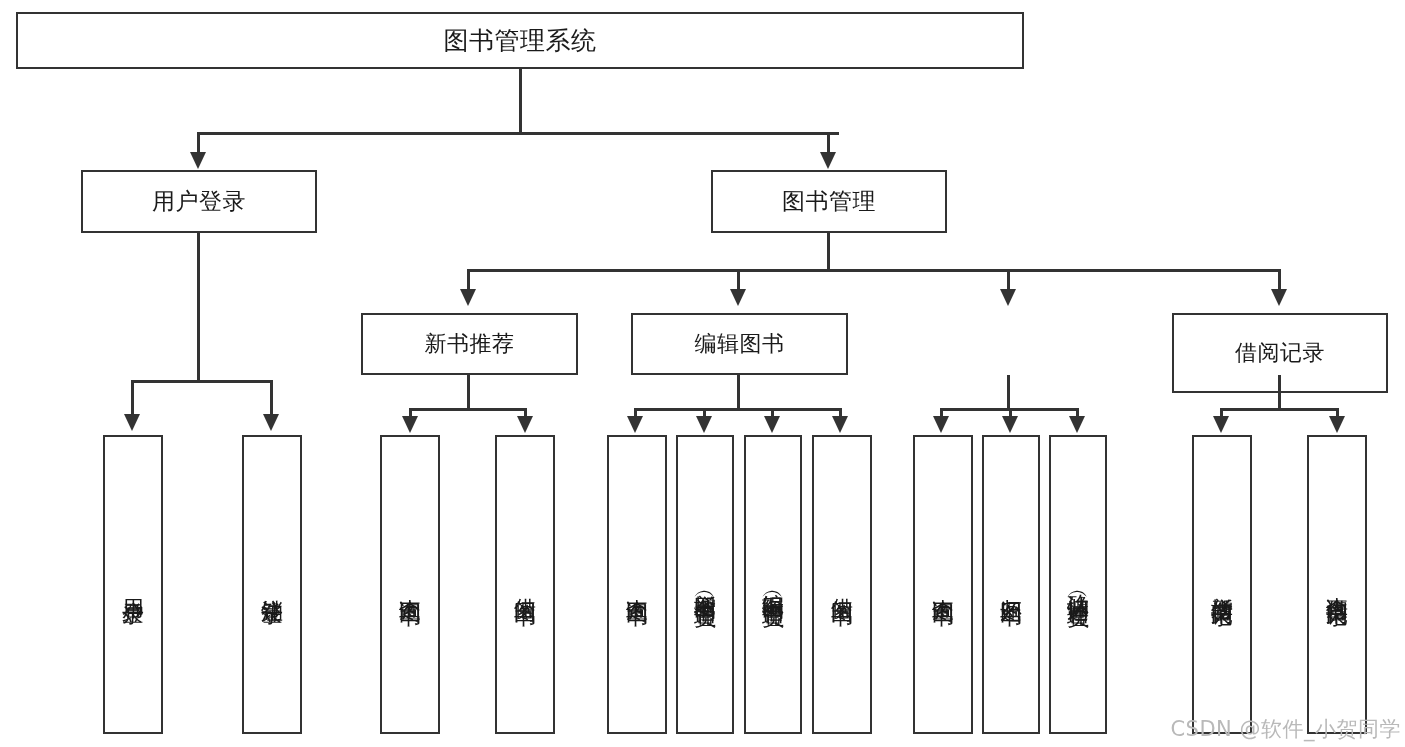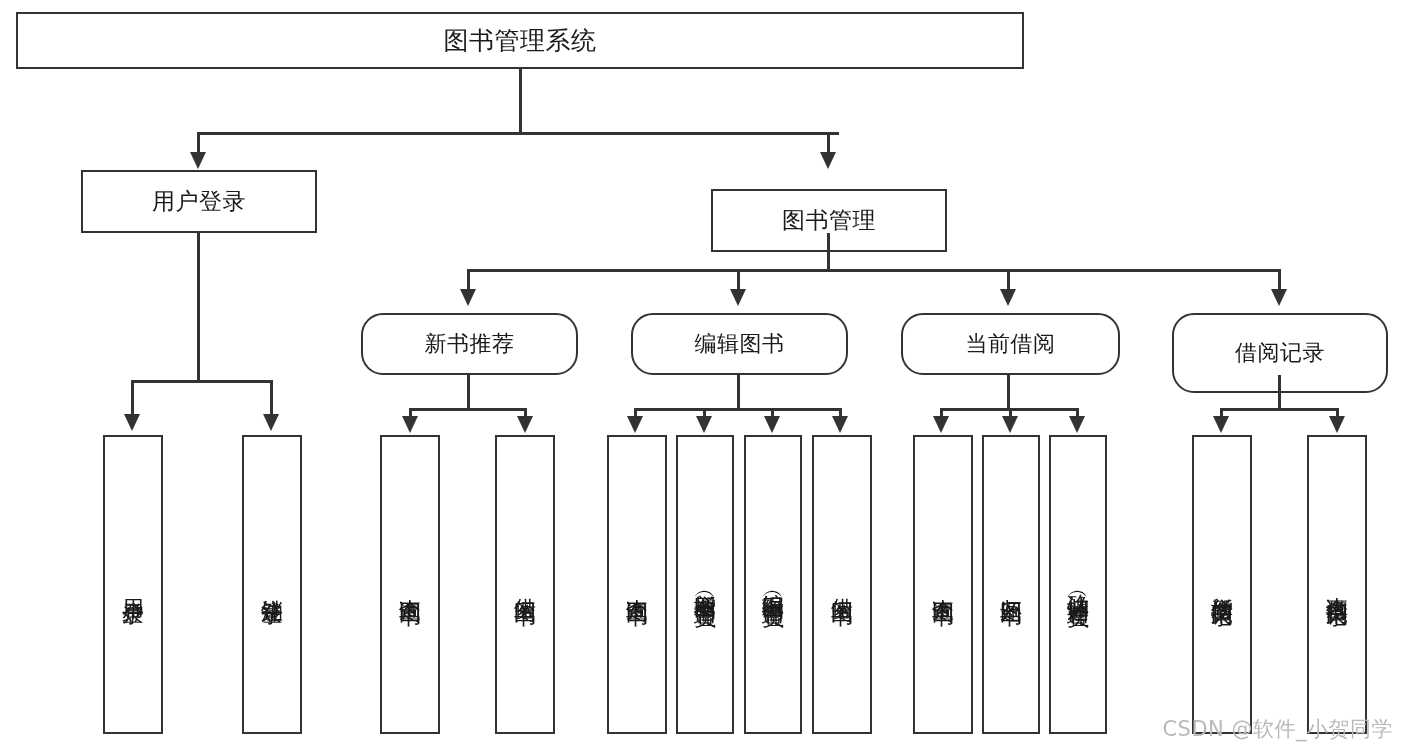--- a/index.html
+++ b/index.html
@@ -28,21 +28,20 @@
     letter-spacing:0.5px;
   }
   .node.root{
     font-size:25px;
   }
   .node.lvl2{
     font-size:23px;
   }
   .node.lvl3{
     font-size:22px;
-    border-radius:22px;
   }
   .node.leaf{
     font-size:22px;
     writing-mode:vertical-rl;
     text-orientation:upright;
     line-height:1.08;
     padding:4px 0;
     white-space:nowrap;
     letter-spacing:2px;
   }
@@ -61,21 +60,21 @@
   .arrow{
     position:absolute;
     width:0;height:0;
     border-left:8px solid transparent;
     border-right:8px solid transparent;
     border-top:17px solid #333333;
   }
   
   #watermark{
     position:absolute;
-    right:12px;
+    right:4px;
     bottom:4px;
     font-size:21px;
     color:#b9b9b9;
     white-space:nowrap;
     pointer-events:none;
     letter-spacing:0.5px;
   }
 </style>
 </head>
 <body>
@@ -86,21 +85,21 @@
 
   <div class="edge vline" style="left:519px;top:69px;height:65px;"></div>
   <div class="edge hline" style="left:197px;top:132px;width:642px;"></div>
   <div class="edge vline" style="left:197px;top:132px;height:24px;"></div>
   <div class="arrow" style="left:190px;top:152px;"></div>
   <div class="edge vline" style="left:827px;top:132px;height:24px;"></div>
   <div class="arrow" style="left:820px;top:152px;"></div>
 
   <div class="node lvl2" style="left:81px;top:170px;width:236px;height:63px;">用户登录</div>
 
-  <div class="node lvl2" style="left:711px;top:170px;width:236px;height:63px;margin-top:19px;">图书管理</div>
+  <div class="node lvl2" style="left:711px;top:170px;width:236px;height:63px;">图书管理</div>
 
   <div class="edge vline" style="left:197px;top:233px;height:150px;"></div>
   <div class="edge hline" style="left:131px;top:380px;width:141px;"></div>
   <div class="edge vline" style="left:131px;top:380px;height:38px;"></div>
   <div class="arrow" style="left:124px;top:414px;"></div>
   <div class="edge vline" style="left:270px;top:380px;height:38px;"></div>
   <div class="arrow" style="left:263px;top:414px;"></div>
 
   <div class="edge vline" style="left:827px;top:233px;height:39px;"></div>
   <div class="edge hline" style="left:467px;top:269px;width:814px;"></div>
@@ -108,21 +107,20 @@
   <div class="arrow" style="left:460px;top:289px;"></div>
   <div class="edge vline" style="left:737px;top:269px;height:24px;"></div>
   <div class="arrow" style="left:730px;top:289px;"></div>
   <div class="edge vline" style="left:1007px;top:269px;height:24px;"></div>
   <div class="arrow" style="left:1000px;top:289px;"></div>
   <div class="edge vline" style="left:1278px;top:269px;height:24px;"></div>
   <div class="arrow" style="left:1271px;top:289px;"></div>
 
   <div class="node lvl3" style="left:361px;top:313px;width:217px;height:62px;">新书推荐</div>
   <div class="node lvl3" style="left:631px;top:313px;width:217px;height:62px;">编辑图书</div>
-  <div class="node lvl3" style="left:901px;top:313px;width:219px;height:62px;">当前借阅</div>
   <div class="node lvl3" style="left:1172px;top:313px;width:216px;height:80px;">借阅记录</div>
 
   <div class="edge vline" style="left:467px;top:375px;height:36px;"></div>
   <div class="edge hline" style="left:409px;top:408px;width:118px;"></div>
   <div class="edge vline" style="left:409px;top:408px;height:12px;"></div>
   <div class="arrow" style="left:402px;top:416px;"></div>
   <div class="edge vline" style="left:524px;top:408px;height:12px;"></div>
   <div class="arrow" style="left:517px;top:416px;"></div>
 
   <div class="edge vline" style="left:737px;top:375px;height:36px;"></div>

